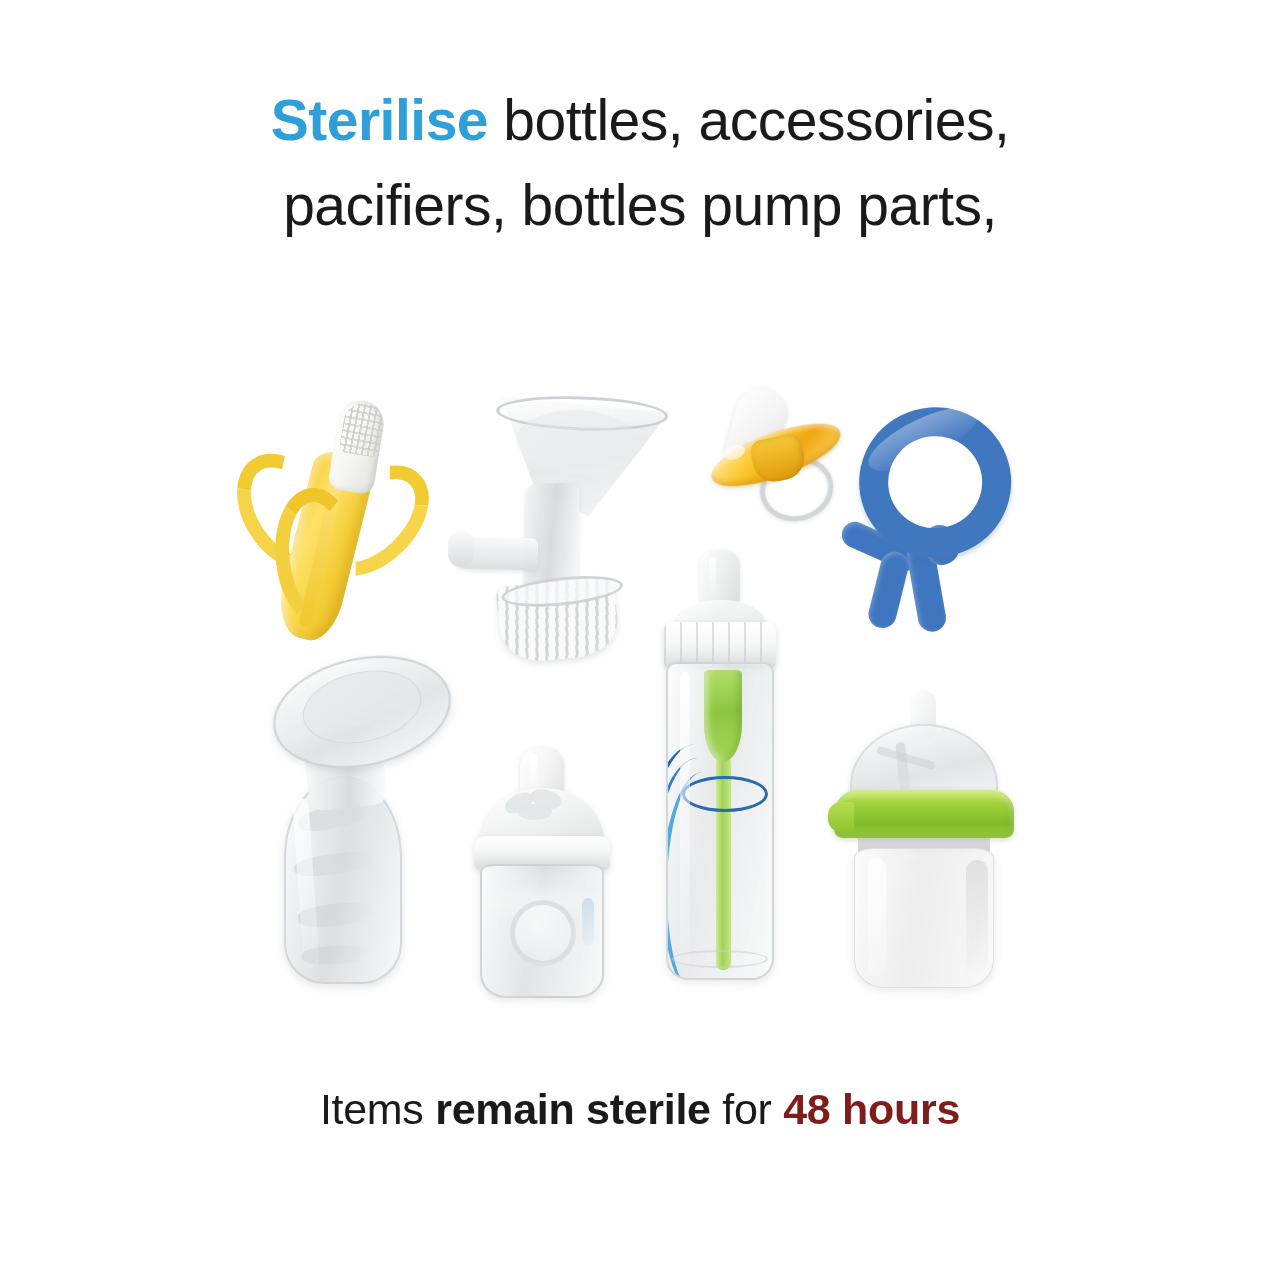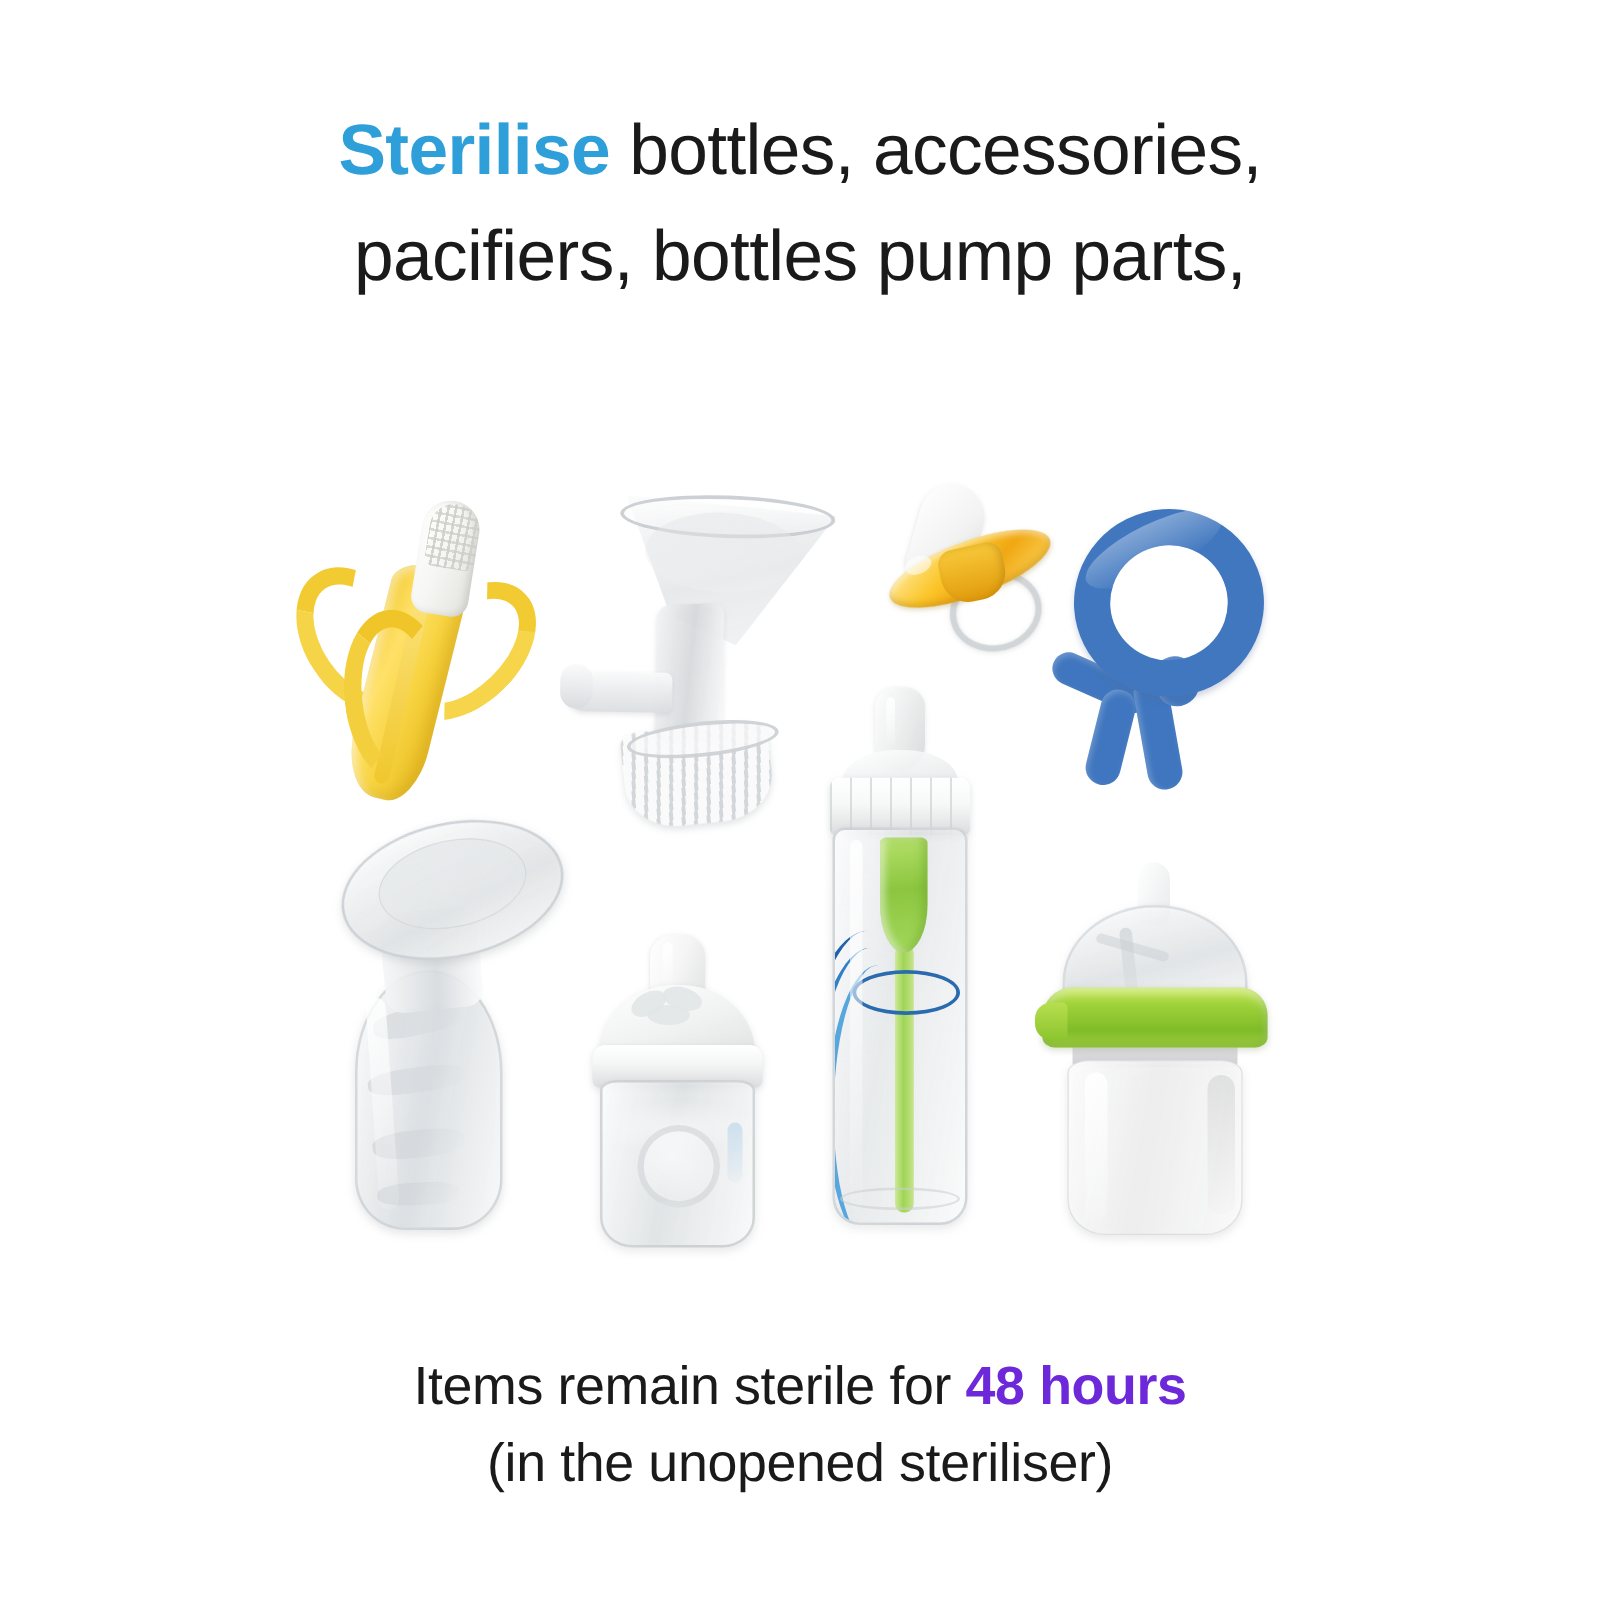--- a/index.html
+++ b/index.html
@@ -36,22 +36,22 @@
     position:absolute;
     left:0; top:1078px;
     width:1280px;
     text-align:center;
     font-size:43px;
     line-height:62px;
     color:#1a1a1a;
     letter-spacing:-0.3px;
   }
   .footer .ft-line { display:block; white-space:nowrap; }
-  .ft-bold { font-weight:400; }
-  .ft-accent { color:#6d28d9; font-weight:700; }
+  .ft-bold { font-weight:700; }
+  .ft-accent { color:#7f1d1d; font-weight:700; }
 
   
   .stage { position:absolute; left:0; top:370px; width:1280px; height:660px; }
   .prod { position:absolute; }
 
   
   .banana { left:248px; top:28px; width:190px; height:260px; transform:rotate(18deg); }
   .ban-body {
     position:absolute; left:52px; top:58px; width:62px; height:190px;
     background:linear-gradient(100deg,#f3c92c 0%,#ffe169 30%,#f7d340 60%,#e8bc21 100%);
@@ -559,16 +559,15 @@
       <div class="gs-collar-tab"></div>
       <div class="gs-body"></div>
       <div class="gs-body-hi"></div>
       <div class="gs-body-sh"></div>
     </div>
 
   </div>
 
   <div class="footer">
     <span class="ft-line"><span>Items </span><span class="ft-bold">remain sterile</span><span> for </span><span class="ft-accent">48 hours</span></span>
-    <span class="ft-line">(in the unopened steriliser)</span>
   </div>
 
 </div>
 
 </body></html>

